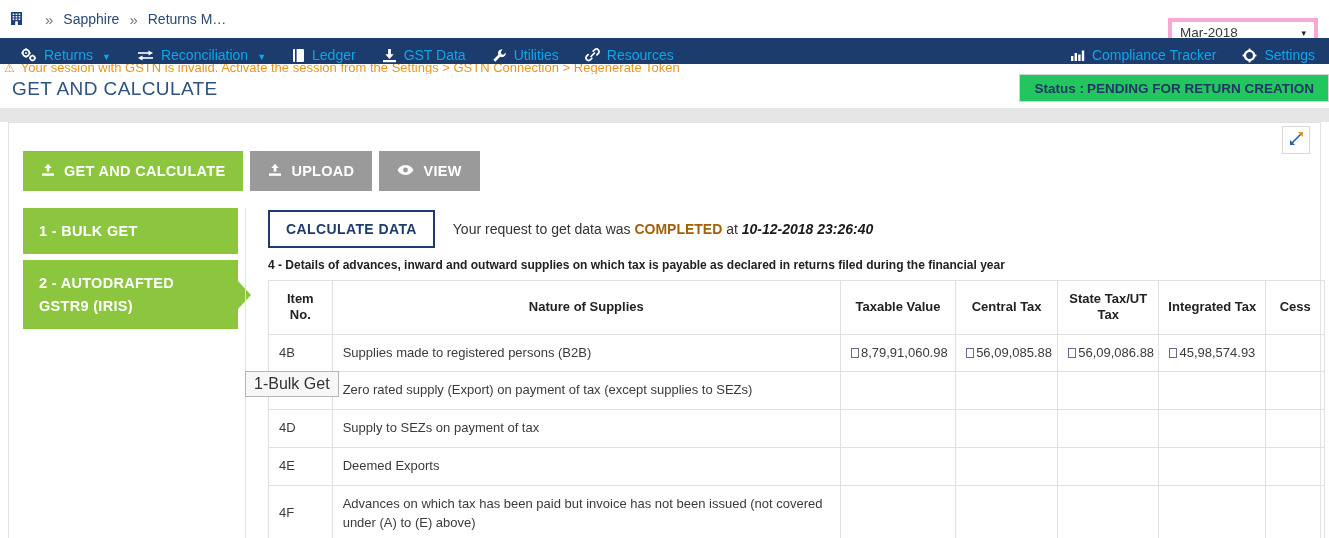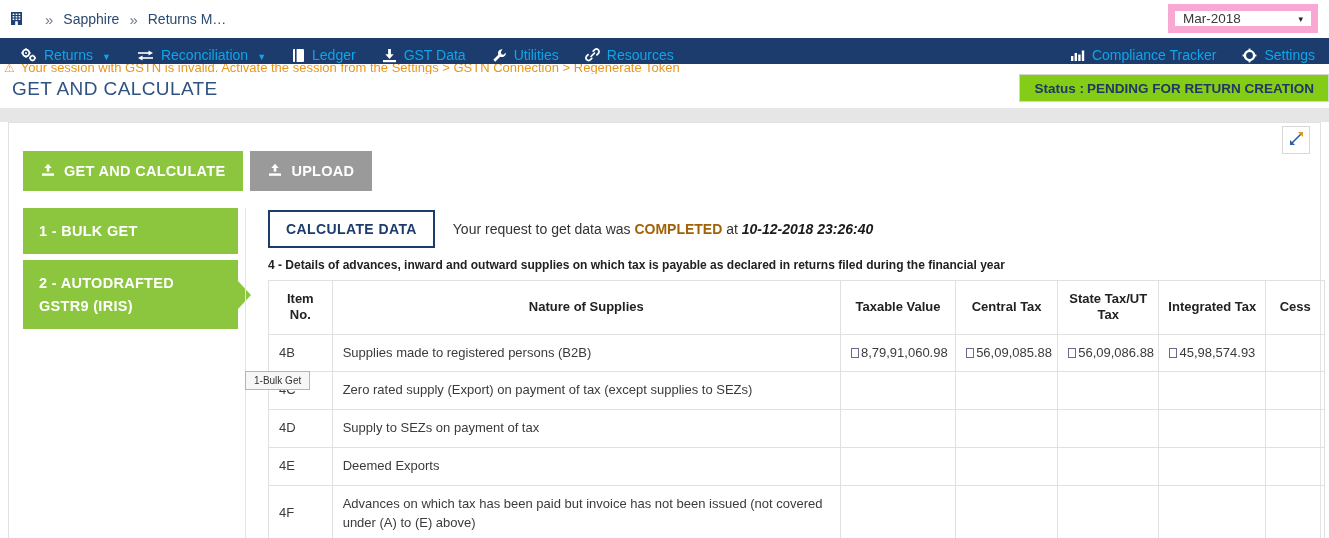--- a/index.html
+++ b/index.html
@@ -13,23 +13,23 @@
   
   .breadcrumb-bar {
     height: 38px; background: #ffffff;
     display: flex; align-items: center;
     padding: 0 10px; position: relative;
   }
   .bc-icon { color: #1c3f75; font-size: 15px; margin-right: 12px; line-height: 1; }
   .bc-sep { color: #6d7a8c; font-size: 15px; margin: 0 10px; }
   .bc-link { color: #2b4a72; font-size: 14px; }
   .period-select {
-    position: absolute; right: 11px; top: 4px;
+    position: absolute; right: 11px; top: 18px;
     width: 150px; height: 29px;
-    border: 7px solid #f9a8d4; background: #fff;
+    border: 4px solid #f9a8d4; background: #fff;
     display: flex; align-items: center; justify-content: space-between;
     padding: 0 8px; font-size: 13.5px; color: #3a3a3a;
   }
   .period-select .caret { font-size: 9px; color: #222; }
 
   
   .navbar {
     height: 34px; background: #1d3c6e;
     display: flex; align-items: center;
     padding: 0 8px; position: relative;
@@ -63,21 +63,21 @@
     position: absolute; top: 74px; left: 0; right: 0; height: 34px;
     background: #ffffff;
   }
   .page-title {
     position: absolute; left: 12px; top: 4px;
     font-size: 19px; color: #2e5382; letter-spacing: .4px;
     font-weight: 400;
   }
   .status-box {
     position: absolute; right: 0; top: 0;
-    background: #84cc16; border: 1px solid #d4d4d4;
+    background: #22c55e; border: 1px solid #d4d4d4;
     height: 28px; display: flex; align-items: center;
     padding: 0 14px; font-size: 13.5px; color: #1f3864;
     font-weight: bold;
   }
   .status-box .st-label { font-weight: bold; margin-right: 3px; }
 
   
   .grey-gap {
     position: absolute; top: 108px; left: 0; right: 0; height: 14px;
     background: #e6e6e6;
@@ -124,21 +124,21 @@
     border-top: 14px solid transparent;
     border-bottom: 14px solid transparent;
     border-left: 13px solid #8cc63e;
   }
   .step .num { font-weight: bold; }
 
   
   .tooltip {
     position: absolute; left: 236px; top: 248px;
     background: #f7f7f7; border: 1px solid #b4b4b4;
-    padding: 3px 8px; font-size: 10px; color: #333;
+    padding: 3px 8px; font-size: 16px; color: #333;
     z-index: 40; white-space: nowrap;
   }
 
   
   .content {
     position: absolute; left: 236px; top: 85px; right: 12px; bottom: 0;
     border-left: 1px solid #e4e4e4;
     padding-left: 22px;
   }
   .calc-row {
@@ -389,20 +389,29 @@
     </div>
     <div class="btn-act btn-grey">
       <span>
         <svg width="14" height="14" viewBox="0 0 14 14" aria-hidden="true">
           <polygon points="7,0.8 3.3,5 10.7,5" fill="#fff"></polygon>
           <rect x="5.7" y="4.6" width="2.6" height="4" fill="#fff"></rect>
           <rect x="1" y="10.4" width="12" height="2.4" fill="#fff"></rect>
         </svg>
       </span>
       <span>UPLOAD</span>
+    </div>
+    <div class="btn-act btn-grey">
+      <span>
+        <svg width="17" height="12" viewBox="0 0 17 12" aria-hidden="true">
+          <path d="M8.5 1C4.5 1 1.4 4 0.6 6c0.8 2 3.9 5 7.9 5s7.1-3 7.9-5C15.6 4 12.5 1 8.5 1z" fill="#fff"></path>
+          <circle cx="8.5" cy="6" r="2.4" fill="#9a9a9a"></circle>
+        </svg>
+      </span>
+      <span>VIEW</span>
     </div>
   </div>
 
   <div class="steps">
     <div class="step">
       <span class="num">1 -</span>
       <span>BULK GET</span>
     </div>
     <div class="step active">
       <span class="num">2 -</span>

